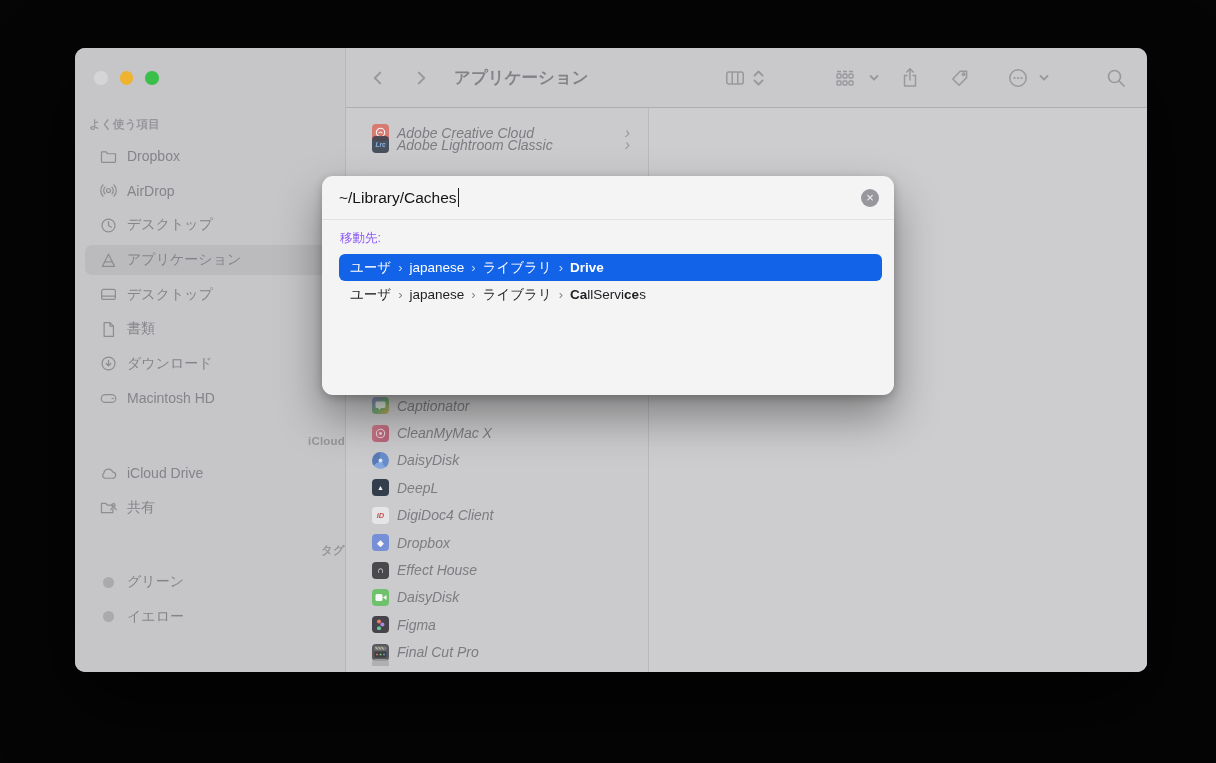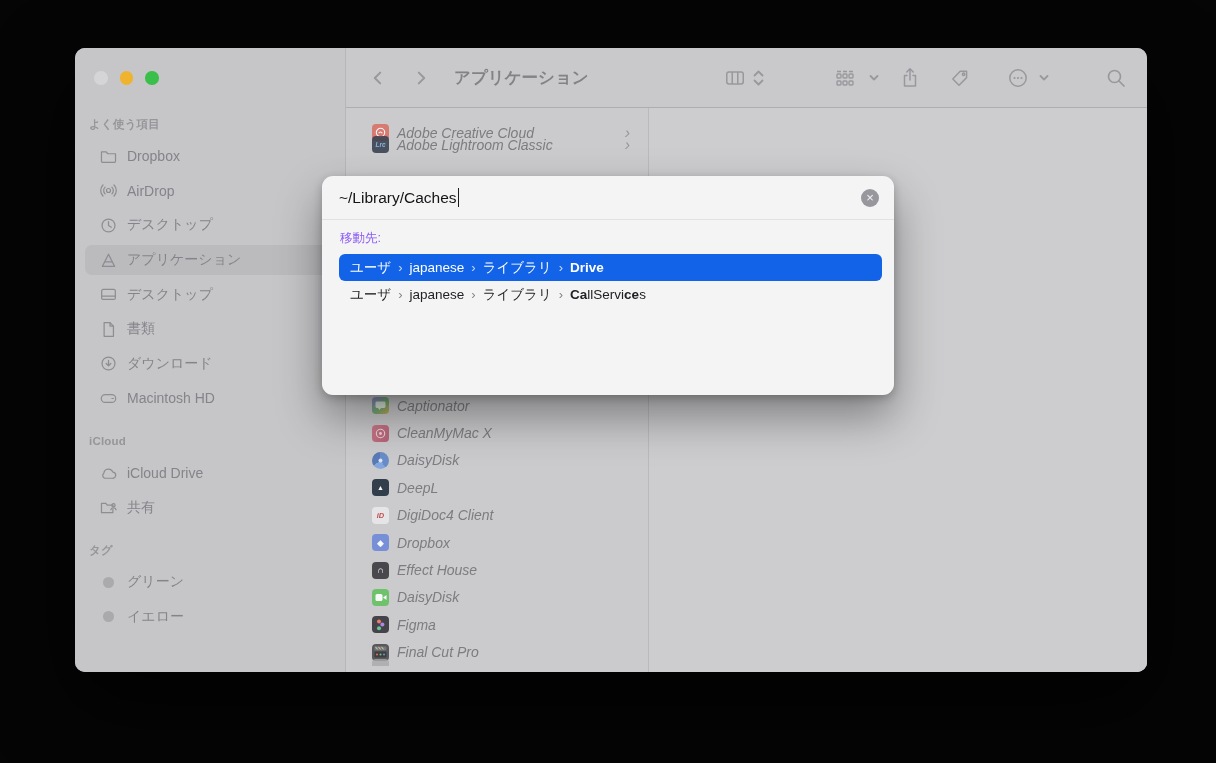--- a/index.html
+++ b/index.html
@@ -13,21 +13,21 @@
     box-shadow:0 30px 80px rgba(0,0,0,.85); }
 
   
   .sidebar { position:absolute; left:0; top:0; bottom:0; width:271px;
     background:#c6c5c7; border-right:1px solid #b7b6b8; }
   .traffic { position:absolute; left:19px; top:23px; display:flex; gap:12px; }
   .traffic span { width:13.5px; height:13.5px; border-radius:50%; display:block; }
   .side-list { position:absolute; left:0; right:0; top:61px; }
   .side-header { height:30px; line-height:30px; padding-left:14px; font-size:11.5px;
     font-weight:700; color:#96959a; letter-spacing:.2px; }
-  .side-header.gap { margin-top:10px; }
+  .side-header.gap { margin-top:10px;text-align:right; }
   .side-item { position:relative; height:34.6px; display:flex; align-items:center;
     padding-left:23px; color:#85848a; font-size:14px; }
   .side-item.sel::before { content:""; position:absolute; left:10px; right:10px; top:2px;
     bottom:2px; background:#bbbabd; border-radius:7px; }
   .side-item .ic { position:relative; width:20px; height:20px; margin-right:9px;
     color:#8e8d92; flex:none; display:flex; align-items:center; justify-content:center; }
   .side-item .lbl { position:relative; }
   .tagdot { width:11px; height:11px; border-radius:50%; background:#a5a4a8; opacity:.85; }
 
   

